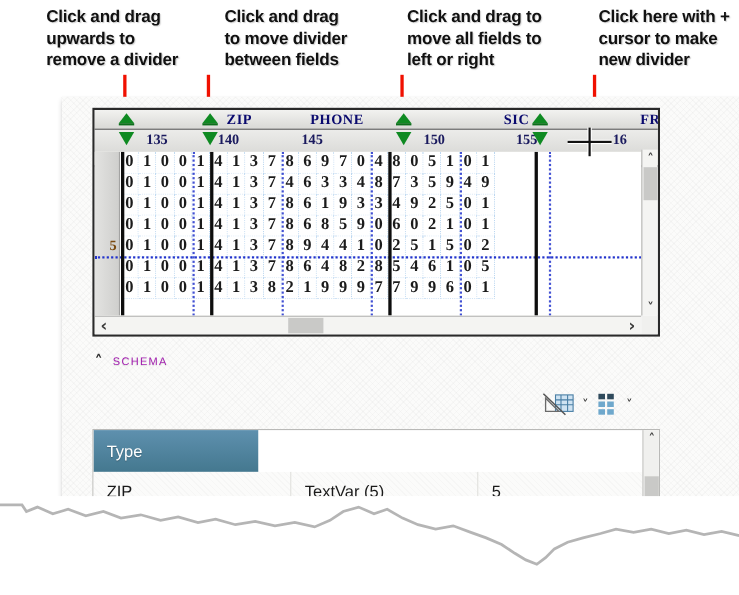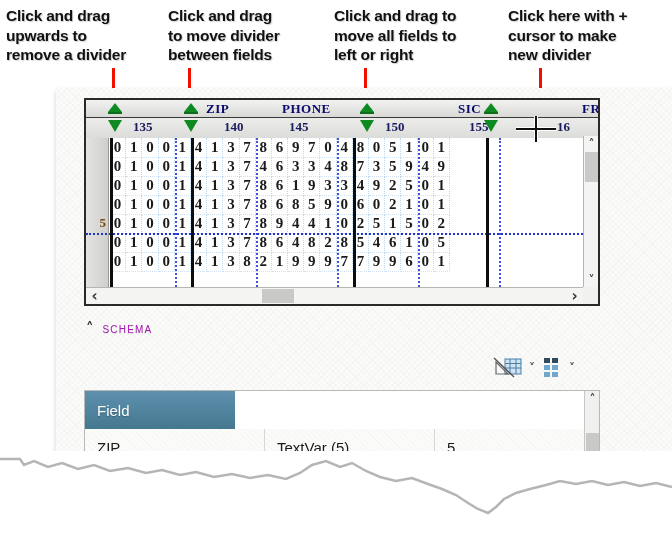--- a/index.html
+++ b/index.html
@@ -15,20 +15,21 @@
   .callout{
     position:absolute;
     font-family:"Liberation Sans", sans-serif;
     font-weight:bold;
     font-size:15.5px;
     line-height:19.5px;
     color:#111111;
     letter-spacing:-0.2px;
     text-shadow:1px 1px 1px rgba(150,150,150,.45);
     white-space:pre-line;
+    margin-left:36px;
   }
   .arrow{
     position:absolute;
     width:3px;
     background:#f01000;
   }
   .arrow:after{
     content:"";
     position:absolute;
     left:-4.5px;bottom:-9px;
@@ -281,22 +282,22 @@
 
     <div class="hdr-band">
       <div class="field-label" style="left:120px;">ZIP</div>
       <div class="field-label" style="left:196px;">PHONE</div>
       <div class="field-label" style="left:372px;">SIC</div>
       <div class="field-label" style="left:496px;">FRNCHD</div>
     </div>
 
     <div class="ruler-band">
       <div class="ruler-num" style="left:47px;">135</div>
-      <div class="ruler-num" style="left:138px;text-align:center;">140</div>
-      <div class="ruler-num" style="left:203px;">145</div>
+      <div class="ruler-num" style="left:112px;text-align:center;">140</div>
+      <div class="ruler-num" style="left:188px;">145</div>
       <div class="ruler-num" style="left:299px;">150</div>
       <div class="ruler-num" style="left:383px;">155</div>
       <div class="ruler-num" style="left:471px;">16</div>
     </div>
 
     <div class="tri-up" style="left:22px;"></div>
     <div class="tri-up" style="left:98px;"></div>
     <div class="tri-up" style="left:274px;"></div>
     <div class="tri-up" style="left:398px;"></div>
 
@@ -382,21 +383,21 @@
       <rect x="12" y="10" width="6" height="5" fill="#6fa8cc"></rect>
       <rect x="4" y="17" width="6" height="5" fill="#6fa8cc"></rect>
       <rect x="12" y="17" width="6" height="5" fill="#6fa8cc"></rect>
     </svg>
   </span>
   <span class="tb-chev">˅</span>
 </div>
 
 <div id="schema-table">
   <div class="st-head">
-    <div class="st-th c-width">Field</div>
+    <div class="st-th c-width">Type</div>
   </div>
   <div class="st-row">
     <div class="st-td c-field">ZIP</div>
     <div class="st-td c-type">TextVar (5)</div>
     <div class="st-td c-width">5</div>
   </div>
   <div class="st-row">
     <div class="st-td c-field">PHONE</div>
     <div class="st-td c-type">TextVar (10)</div>
     <div class="st-td c-width"></div>

